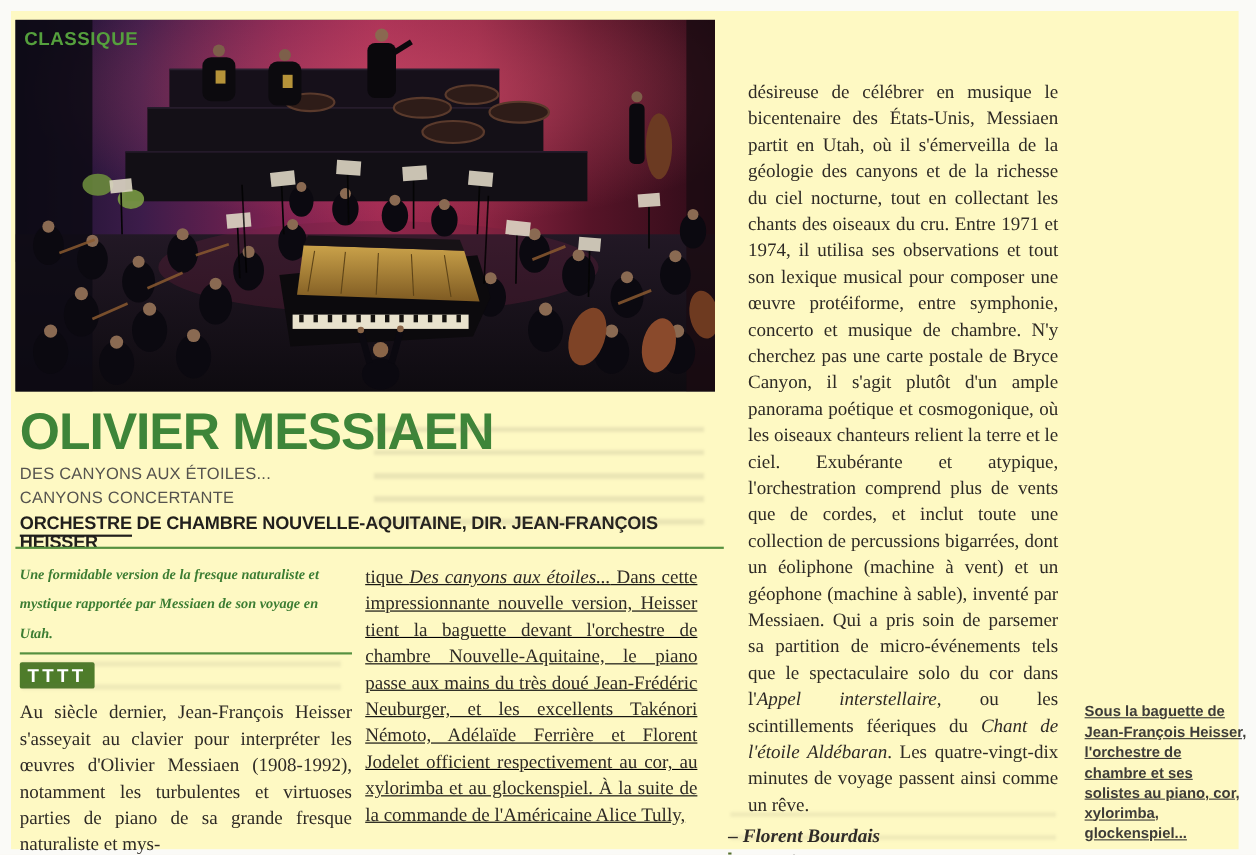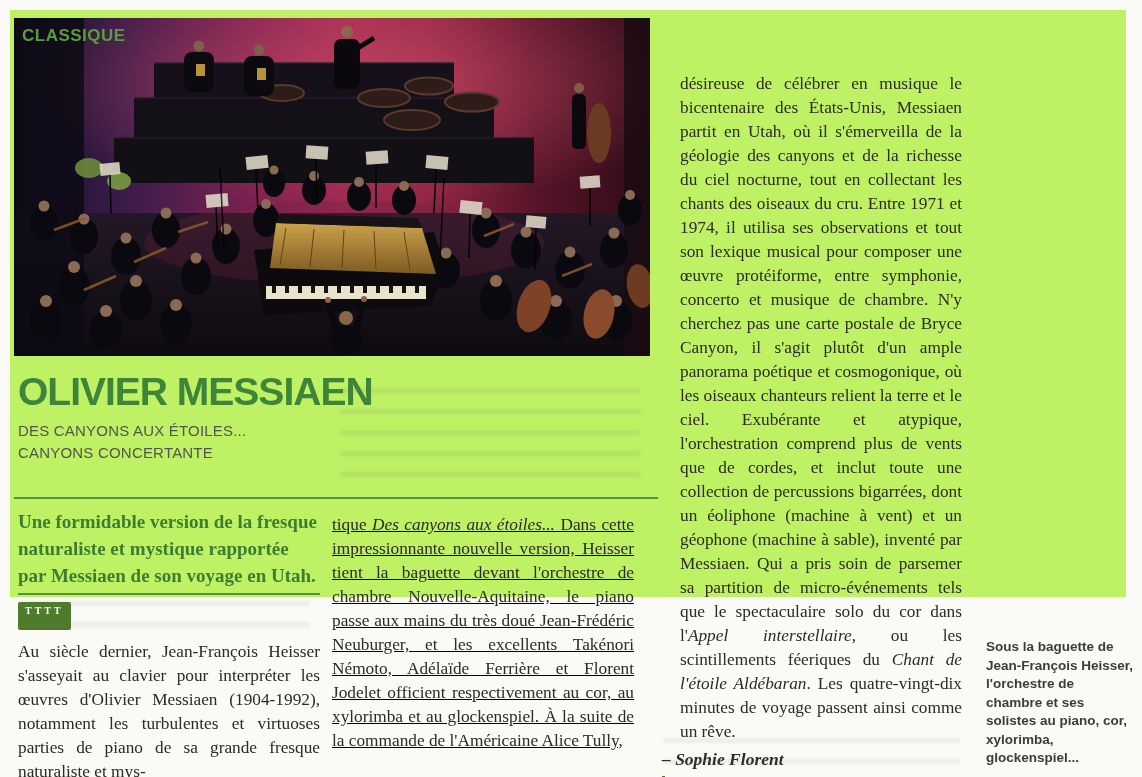--- a/index.html
+++ b/index.html
@@ -1,60 +1,60 @@
 <!DOCTYPE html>
 <html lang="fr"><head>
 <meta charset="utf-8">
 <style>
   html,body{margin:0;padding:0;background:#fafaf7;}
   .canvas{position:relative;width:1142px;height:777px;background:#fafaf7;overflow:hidden;
           font-family:"Liberation Sans",sans-serif;}
-  .page{position:absolute;left:10px;top:10px;width:1116px;height:587px;background:#bef264;}
+  .page{position:absolute;left:10px;top:10px;width:1116px;height:762px;background:#fef9c3;}
 
   
   .photo{position:absolute;left:4px;top:8px;width:636px;height:338px;overflow:hidden;background:#150f1c;}
   .photo svg{display:block;width:636px;height:338px;}
   .kicker{position:absolute;left:8px;top:8px;font-weight:700;font-size:17px;letter-spacing:.5px;
           color:#55a03d;text-transform:uppercase;}
 
   
   .headline{position:absolute;left:8px;top:360px;width:640px;}
-  .headline h1{margin:0;font-size:39px;line-height:44px;font-weight:700;letter-spacing:-1px;color:#3e8539;}
+  .headline h1{margin:0;font-size:47px;line-height:44px;font-weight:700;letter-spacing:-1px;color:#3e8539;}
   .sub{color:#55534e;font-size:15px;line-height:15px;letter-spacing:.2px;margin-top:7px;}
   .sub.first{margin-top:9px;}
   .sub3{margin-top:8px;font-weight:700;font-size:16.5px;line-height:17px;color:#211f1c;letter-spacing:-.2px;}
   .sub3 .u{border-bottom:2px solid #211f1c;padding-bottom:1px;}
 
   .rule{position:absolute;height:2px;background:#569140;}
   .rule-wide{left:4px;top:487px;width:644px;}
 
   
   .col{position:absolute;}
   .col1{left:8px;top:490px;width:302px;}
   .col2{left:322px;top:490px;width:302px;text-decoration:underline;}
   .col3{left:652px;top:50px;width:300px;}
 
-  .lede{margin:8px 0 0;font-family:"Liberation Serif",serif;font-weight:700;
-        font-size:19px;line-height:27px;color:#3c7d33;}
+  .lede{margin:8px 0 0;font-family:"Liberation Serif",serif;font-style:italic;font-weight:700;
+        font-size:13px;line-height:27px;color:#3c7d33;}
   .rule1{margin-top:4px;height:2px;background:#569140;width:100%;}
   .rating{display:inline-block;margin-top:7px;background:#4e7c2a;color:#ffffff;font-weight:700;
-          font-size:10px;line-height:1;padding:4px 7px 14px;letter-spacing:3px;border-radius:2px;font-family:Liberation Serif, serif;}
+          font-size:17px;line-height:1;padding:4px 7px 3px;letter-spacing:3px;border-radius:2px;}
   .body{margin:10px 0 0;font-family:"Liberation Serif",serif;font-size:17.3px;line-height:24px;
         color:#2e2a25;text-align:justify;hyphens:auto;-webkit-hyphens:auto;}
   .col2 .body{margin-top:13px;}
   .col3 .body{margin-top:12px;margin-left:18px;}
   .it{font-style:italic;}
   .signature{margin:3px 0 0;font-family:"Liberation Serif",serif;font-style:italic;font-weight:700;
              font-size:17.5px;line-height:24px;color:#2c2925;}
   .credit{margin:2px 0 0;font-size:14.5px;line-height:20px;color:#454440;}
   .credit-bar{display:inline-block;width:3px;height:14px;background:#55702e;margin-right:6px;vertical-align:-2px;}
 
   
   .caption{position:absolute;left:976px;top:628px;width:148px;font-weight:700;font-size:13.5px;
-           line-height:18.5px;color:#3e3c38;}
+           line-height:18.5px;color:#3e3c38;text-decoration:underline;}
 
   
   .ghost{position:absolute;filter:blur(1.5px);opacity:.5;pointer-events:none;
          background:repeating-linear-gradient(to bottom,transparent 0 16px,rgba(110,104,92,.28) 16px 21px);}
   .ghost.g1{left:330px;top:362px;width:300px;height:105px;}
   .ghost.g2{left:10px;top:575px;width:290px;height:50px;opacity:.35;}
   .ghost.g3{left:654px;top:712px;width:296px;height:48px;opacity:.35;}
 </style>
 </head>
 <body>
@@ -271,38 +271,39 @@
           <line x1="206" y1="150" x2="210" y2="230"></line>
         </g>
       </svg>
       <div class="kicker">CLASSIQUE</div>
     </div>
 
     <div class="headline">
       <h1>OLIVIER MESSIAEN</h1>
       <div class="sub first">DES CANYONS AUX ÉTOILES...</div>
       <div class="sub">CANYONS CONCERTANTE</div>
+      <div class="sub3"><span class="u">ORCHESTRE</span><span> DE CHAMBRE NOUVELLE-AQUITAINE, DIR. JEAN-FRANÇOIS HEISSER</span></div>
     </div>
 
     <div class="rule rule-wide"></div>
 
     <div class="col col1">
       <p class="lede">Une formidable version de la fresque naturaliste et mystique rapportée par Messiaen de son voyage en Utah.</p>
       <div class="rule1"></div>
       <div class="rating">TTTT</div>
-      <p class="body"><span>Au siècle dernier, Jean-François Heisser s'asseyait au clavier pour interpréter les œuvres d'Olivier Messiaen (1904-1992), notamment les turbulentes et virtuoses parties de piano de sa grande fresque naturaliste et mys-</span></p>
+      <p class="body"><span>Au siècle dernier, Jean-François Heisser s'asseyait au clavier pour interpréter les œuvres d'Olivier Messiaen (1908-1992), notamment les turbulentes et virtuoses parties de piano de sa grande fresque naturaliste et mys-</span></p>
     </div>
 
     <div class="col col2">
       <p class="body"><span>tique </span><span class="it">Des canyons aux étoiles...</span><span> Dans cette impressionnante nouvelle version, Heisser tient la baguette devant l'orchestre de chambre Nouvelle-Aquitaine, le piano passe aux mains du très doué Jean-Frédéric Neuburger, et les excellents Takénori Némoto, Adélaïde Ferrière et Florent Jodelet officient respectivement au cor, au xylorimba et au glockenspiel. À la suite de la commande de l'Américaine Alice Tully,</span></p>
     </div>
 
     <div class="col col3">
       <p class="body"><span>désireuse de célébrer en musique le bicentenaire des États-Unis, Messiaen partit en Utah, où il s'émerveilla de la géologie des canyons et de la richesse du ciel nocturne, tout en collectant les chants des oiseaux du cru. Entre 1971 et 1974, il utilisa ses observations et tout son lexique musical pour composer une œuvre protéiforme, entre symphonie, concerto et musique de chambre. N'y cherchez pas une carte postale de Bryce Canyon, il s'agit plutôt d'un ample panorama poétique et cosmogonique, où les oiseaux chanteurs relient la terre et le ciel. Exubérante et atypique, l'orchestration comprend plus de vents que de cordes, et inclut toute une collection de percussions bigarrées, dont un éoliphone (machine à vent) et un géophone (machine à sable), inventé par Messiaen. Qui a pris soin de parsemer sa partition de micro-événements tels que le spectaculaire solo du cor dans l'</span><span class="it">Appel interstellaire</span><span>, ou les scintillements féeriques du </span><span class="it">Chant de l'étoile Aldébaran</span><span>. Les quatre-vingt-dix minutes de voyage passent ainsi comme un rêve.</span></p>
-      <p class="signature">– Sophie Florent</p>
+      <p class="signature">– Florent Bourdais</p>
       <p class="credit"><span class="credit-bar"></span><span>3 CD Mirare.</span></p>
     </div>
 
     <div class="caption">Sous la baguette de Jean-François Heisser, l'orchestre de chambre et ses solistes au piano, cor, xylorimba, glockenspiel...</div>
 
     <div class="ghost g1"></div>
     <div class="ghost g2"></div>
     <div class="ghost g3"></div>
   </div>
 </div>

